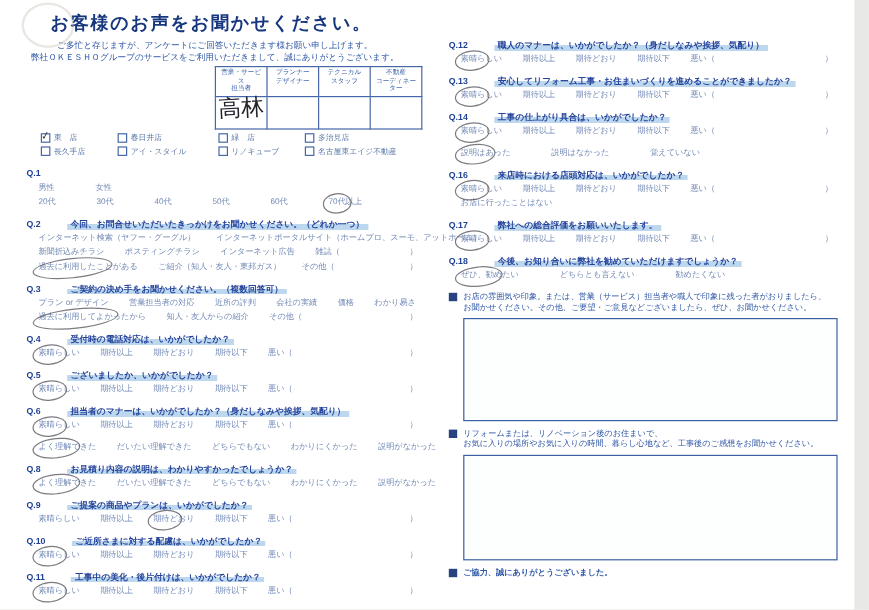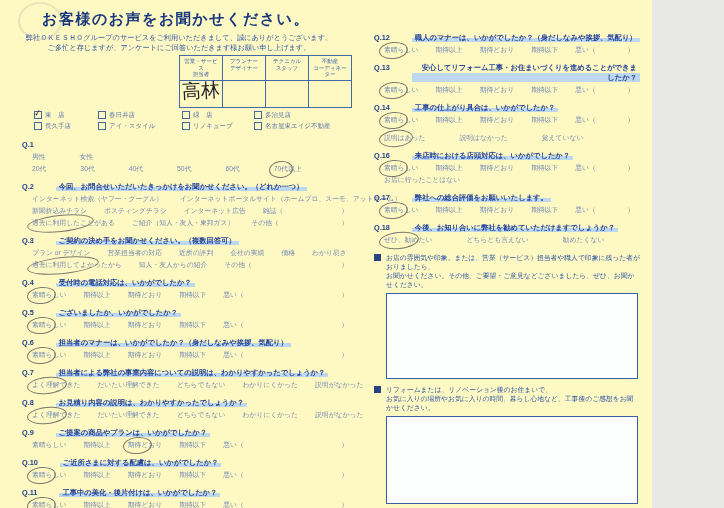--- a/index.html
+++ b/index.html
@@ -1,17 +1,17 @@
 <!DOCTYPE html>
 <html><head>
 <meta charset="utf-8">
 <style>
   html,body{margin:0;padding:0;background:#e8e8e6;}
   .page{
-    position:relative;width:652px;height:508px;background:#fef9c3;
+    position:relative;width:712px;height:508px;background:#ffffff;
     font-family:"Liberation Sans","DejaVu Sans",sans-serif;
     overflow:hidden;display:flex;box-sizing:border-box;
   }
   .col-left{width:358px;box-sizing:border-box;padding:6px 4px 0 22px;}
   .col-right{flex:1;box-sizing:border-box;padding:24px 12px 0 16px;}
   .stamp{position:absolute;left:18px;top:2px;width:40px;height:34px;border:2px solid rgba(190,185,172,.35);border-radius:50%;}
   .title{font-size:15px;font-weight:bold;color:#16367e;text-align:center;letter-spacing:1.5px;margin:4px 24px 4px 0;}
   .intro{font-size:7.2px;color:#2c55a5;text-align:center;line-height:10px;margin-right:18px;}
   .staff-wrap{display:flex;justify-content:flex-end;margin:2px 2px 0 0;}
   table.staff{border-collapse:collapse;}
@@ -50,22 +50,22 @@
   .thanks-text{font-size:6.8px;color:#2c55a5;font-weight:bold;}
 </style>
 </head>
 <body>
 
 <div class="page">
   <div class="stamp"></div>
 
   <div class="col-left">
     <div class="title">お客様のお声をお聞かせください。</div>
+    <div class="intro">ご多忙と存じますが、アンケートにご回答いただきます様お願い申し上げます。</div>
     <div class="intro">弊社ＯＫＥＳＨＯグループのサービスをご利用いただきまして、誠にありがとうございます。</div>
-    <div class="intro">ご多忙と存じますが、アンケートにご回答いただきます様お願い申し上げます。</div>
 
     <div class="staff-wrap">
       <table class="staff">
         <tbody>
           <tr id="staff-head-row">
               <td class="staff-h">
                 <div>営業・サービス</div>
                 <div>担当者</div>
               </td>
               <td class="staff-h">
@@ -231,24 +231,20 @@
             <span class="opt circ">素晴らしい</span>
             <span class="opt">期待以上</span>
             <span class="opt">期待どおり</span>
             <span class="opt">期待以下</span>
             <span class="opt">悪い（</span>
             <span class="spacer"></span>
             <span class="close-paren">）</span>
           </div>
         </div>
         <div class="question">
-          <div class="q-head">
-            <span class="q-no">Q.7</span>
-            <span class="q-text">担当者による弊社の事業内容についての説明は、わかりやすかったでしょうか？</span>
-          </div>
           <div class="opt-row">
             <span class="opt circ">よく理解できた</span>
             <span class="opt">だいたい理解できた</span>
             <span class="opt">どちらでもない</span>
             <span class="opt">わかりにくかった</span>
             <span class="opt">説明がなかった</span>
           </div>
         </div>
         <div class="question">
           <div class="q-head">

